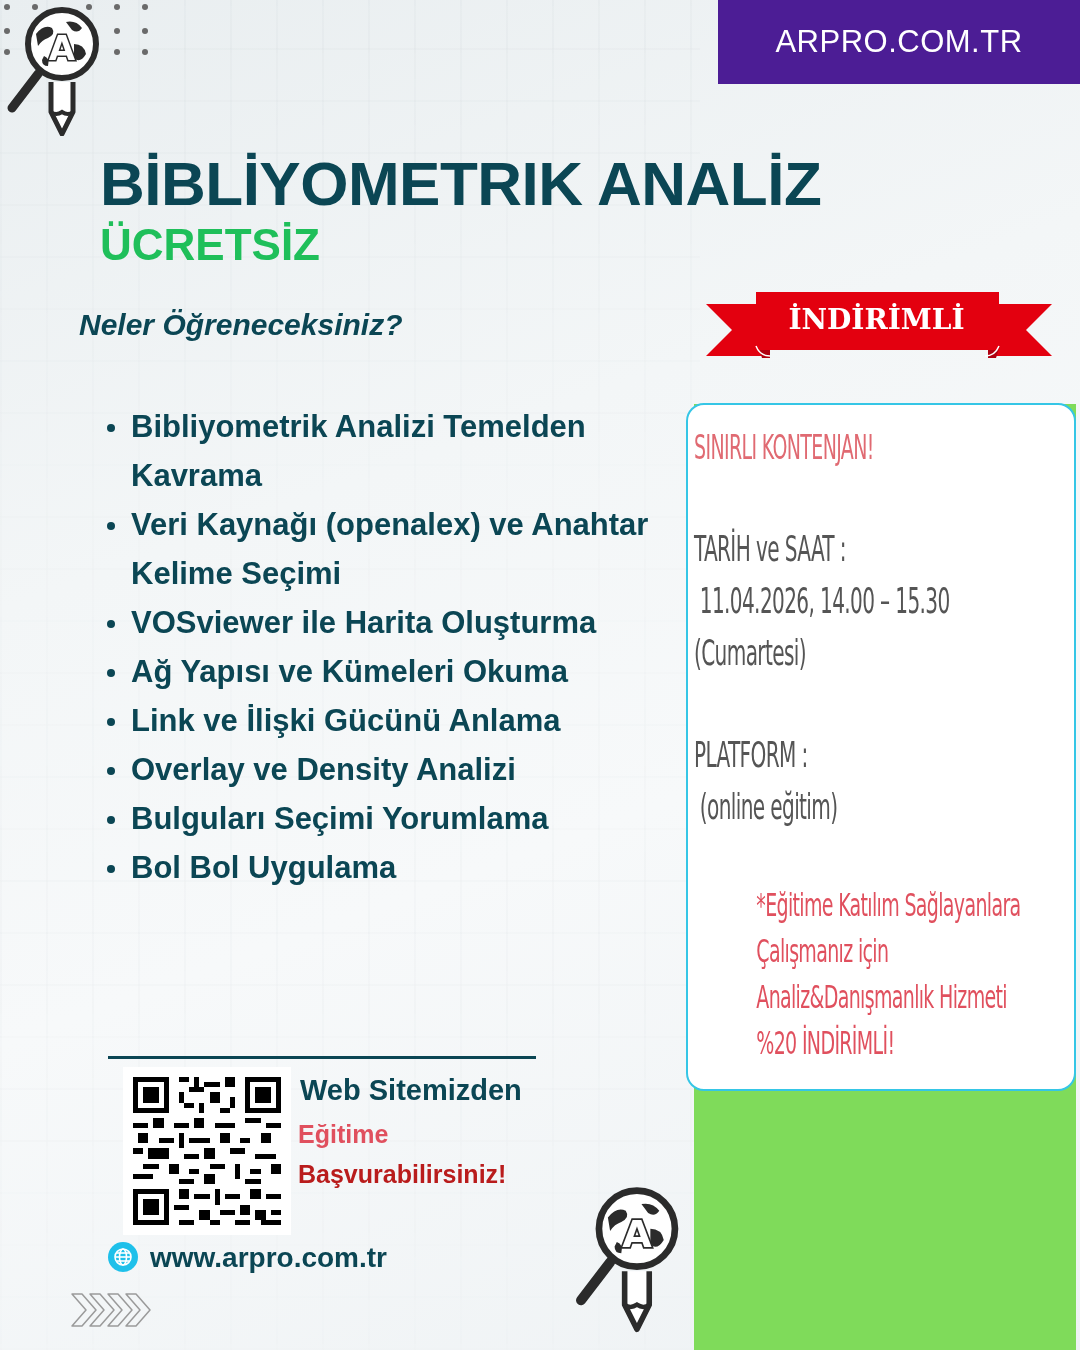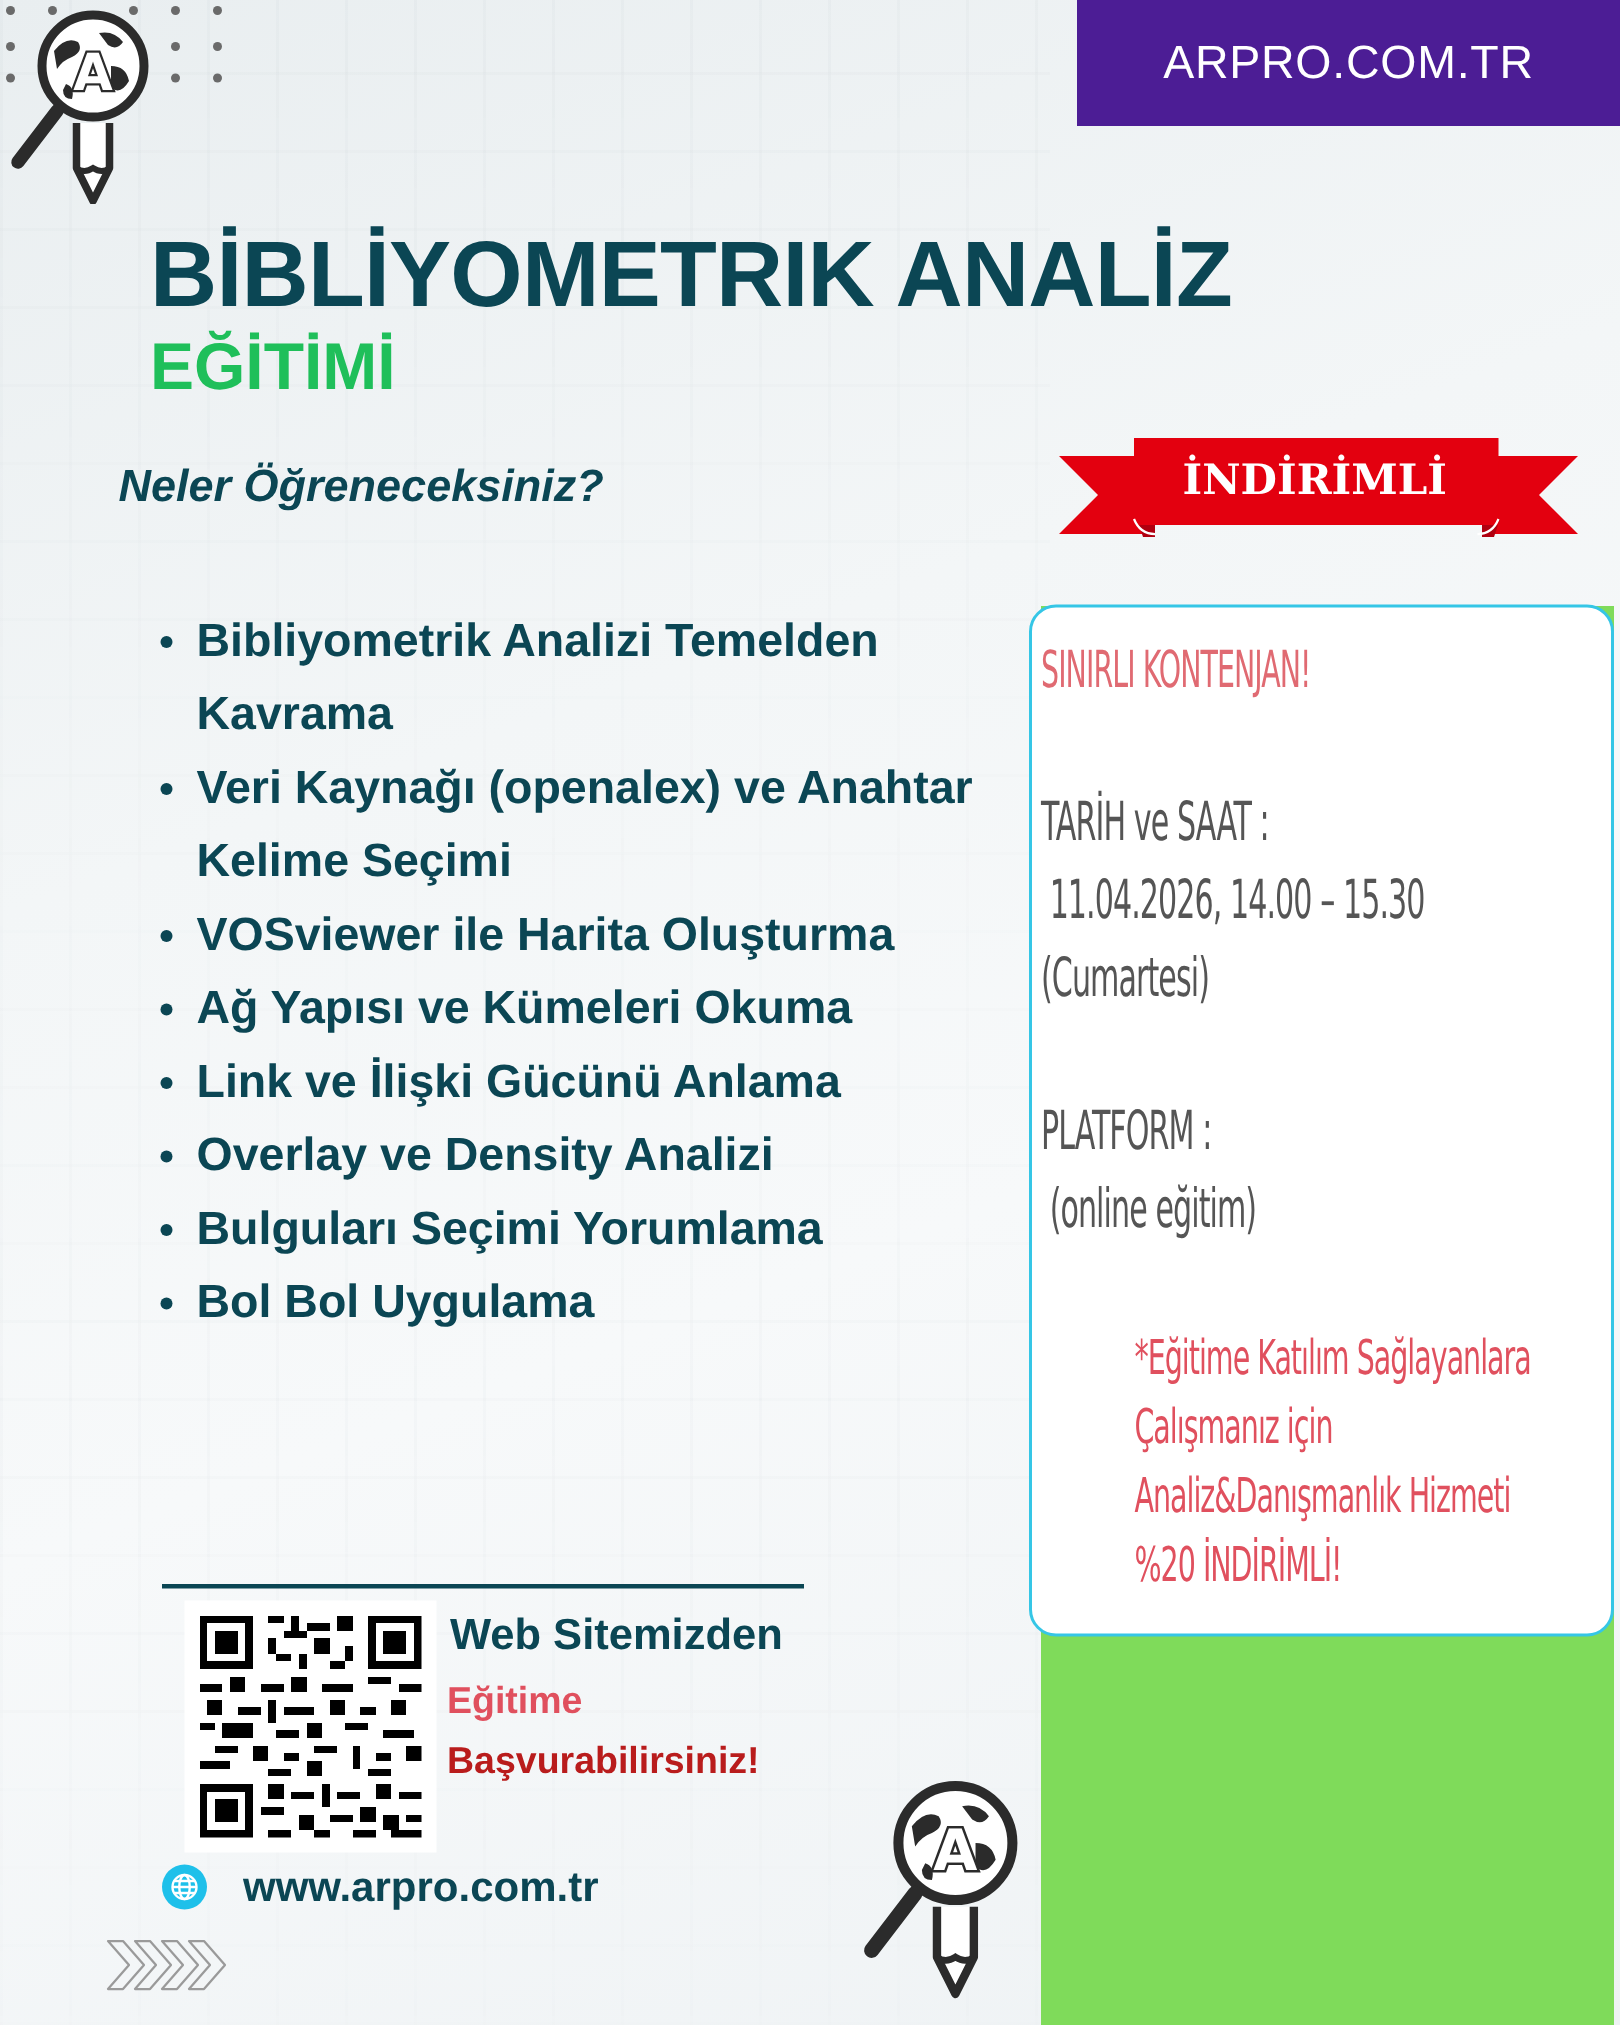--- a/index.html
+++ b/index.html
@@ -92,21 +92,21 @@
     position: absolute; left: 108px; top: 1056px; width: 428px; height: 3px; background: #0b4654;
   }
   .qr-wrap {
     position: absolute; left: 123px; top: 1067px; width: 168px; height: 168px;
     background: #fff; padding: 10px;
   }
   .cta-1 { position: absolute; left: 300px; top: 1074px; font-size: 29px; font-weight: 700; color: #0b4654; }
   .cta-2 { position: absolute; left: 298px; top: 1120px; font-size: 25px; font-weight: 700; color: #e0505e; }
   .cta-3 { position: absolute; left: 298px; top: 1160px; font-size: 25px; font-weight: 700; color: #b91c1c; }
 
-  .web-row { position: absolute; left: 108px; top: 1242px; display: flex; align-items: center; gap: 24px; }
+  .web-row { position: absolute; left: 108px; top: 1242px; display: flex; align-items: flex-start; gap: 12px; }
   .globe {
     width: 30px; height: 30px; border-radius: 50%; background: #1ec0ea;
     display: flex; align-items: center; justify-content: center;
   }
   .web-text { font-size: 28px; font-weight: 700; color: #0b4654; }
 
   .chevrons { position: absolute; left: 70px; top: 1288px; }
 </style>
 </head>
 <body>
@@ -135,21 +135,21 @@
     <text x="58" y="56" text-anchor="middle" font-family="DejaVu Sans, sans-serif" font-weight="700" font-size="34" fill="#fff" stroke="#2b2b2b" stroke-width="3" paint-order="stroke">A</text>
     <line x1="34" y1="70" x2="8" y2="104" stroke="#2b2b2b" stroke-width="9" stroke-linecap="round"></line>
     <path d="M47 78 v30 l11 22 l11 -22 v-30" fill="#fff" stroke="#2b2b2b" stroke-width="5" stroke-linejoin="round"></path>
     <path d="M47 108 q5 4 11 0 q6 4 11 0" fill="none" stroke="#2b2b2b" stroke-width="4"></path>
   </svg>
 </div>
 
 <div class="brand-box">ARPRO.COM.TR</div>
 
 <h1 class="title-main">BİBLİYOMETRIK ANALİZ</h1>
-<h2 class="title-sub">EĞİTİMİ</h2>
+<h2 class="title-sub">ÜCRETSİZ</h2>
 <h3 class="subheading">Neler Öğreneceksiniz?</h3>
 
 <svg class="ribbon" viewBox="0 0 346 72">
   <polygon points="0,14 56,14 56,66 0,66 26,40" fill="#e3000f"></polygon>
   <polygon points="290,14 346,14 320,40 346,66 290,66" fill="#e3000f"></polygon>
   <polygon points="52,56 64,56 64,68 56,68" fill="#b00010"></polygon>
   <polygon points="282,56 294,56 290,68 282,68" fill="#b00010"></polygon>
   <rect x="50" y="2" width="243" height="58" fill="#e3000f"></rect>
   <path d="M50 56 q4 10 14 10 M293 56 q-4 10 -14 10" stroke="#fff" stroke-width="1.5" fill="none"></path>
 </svg>

